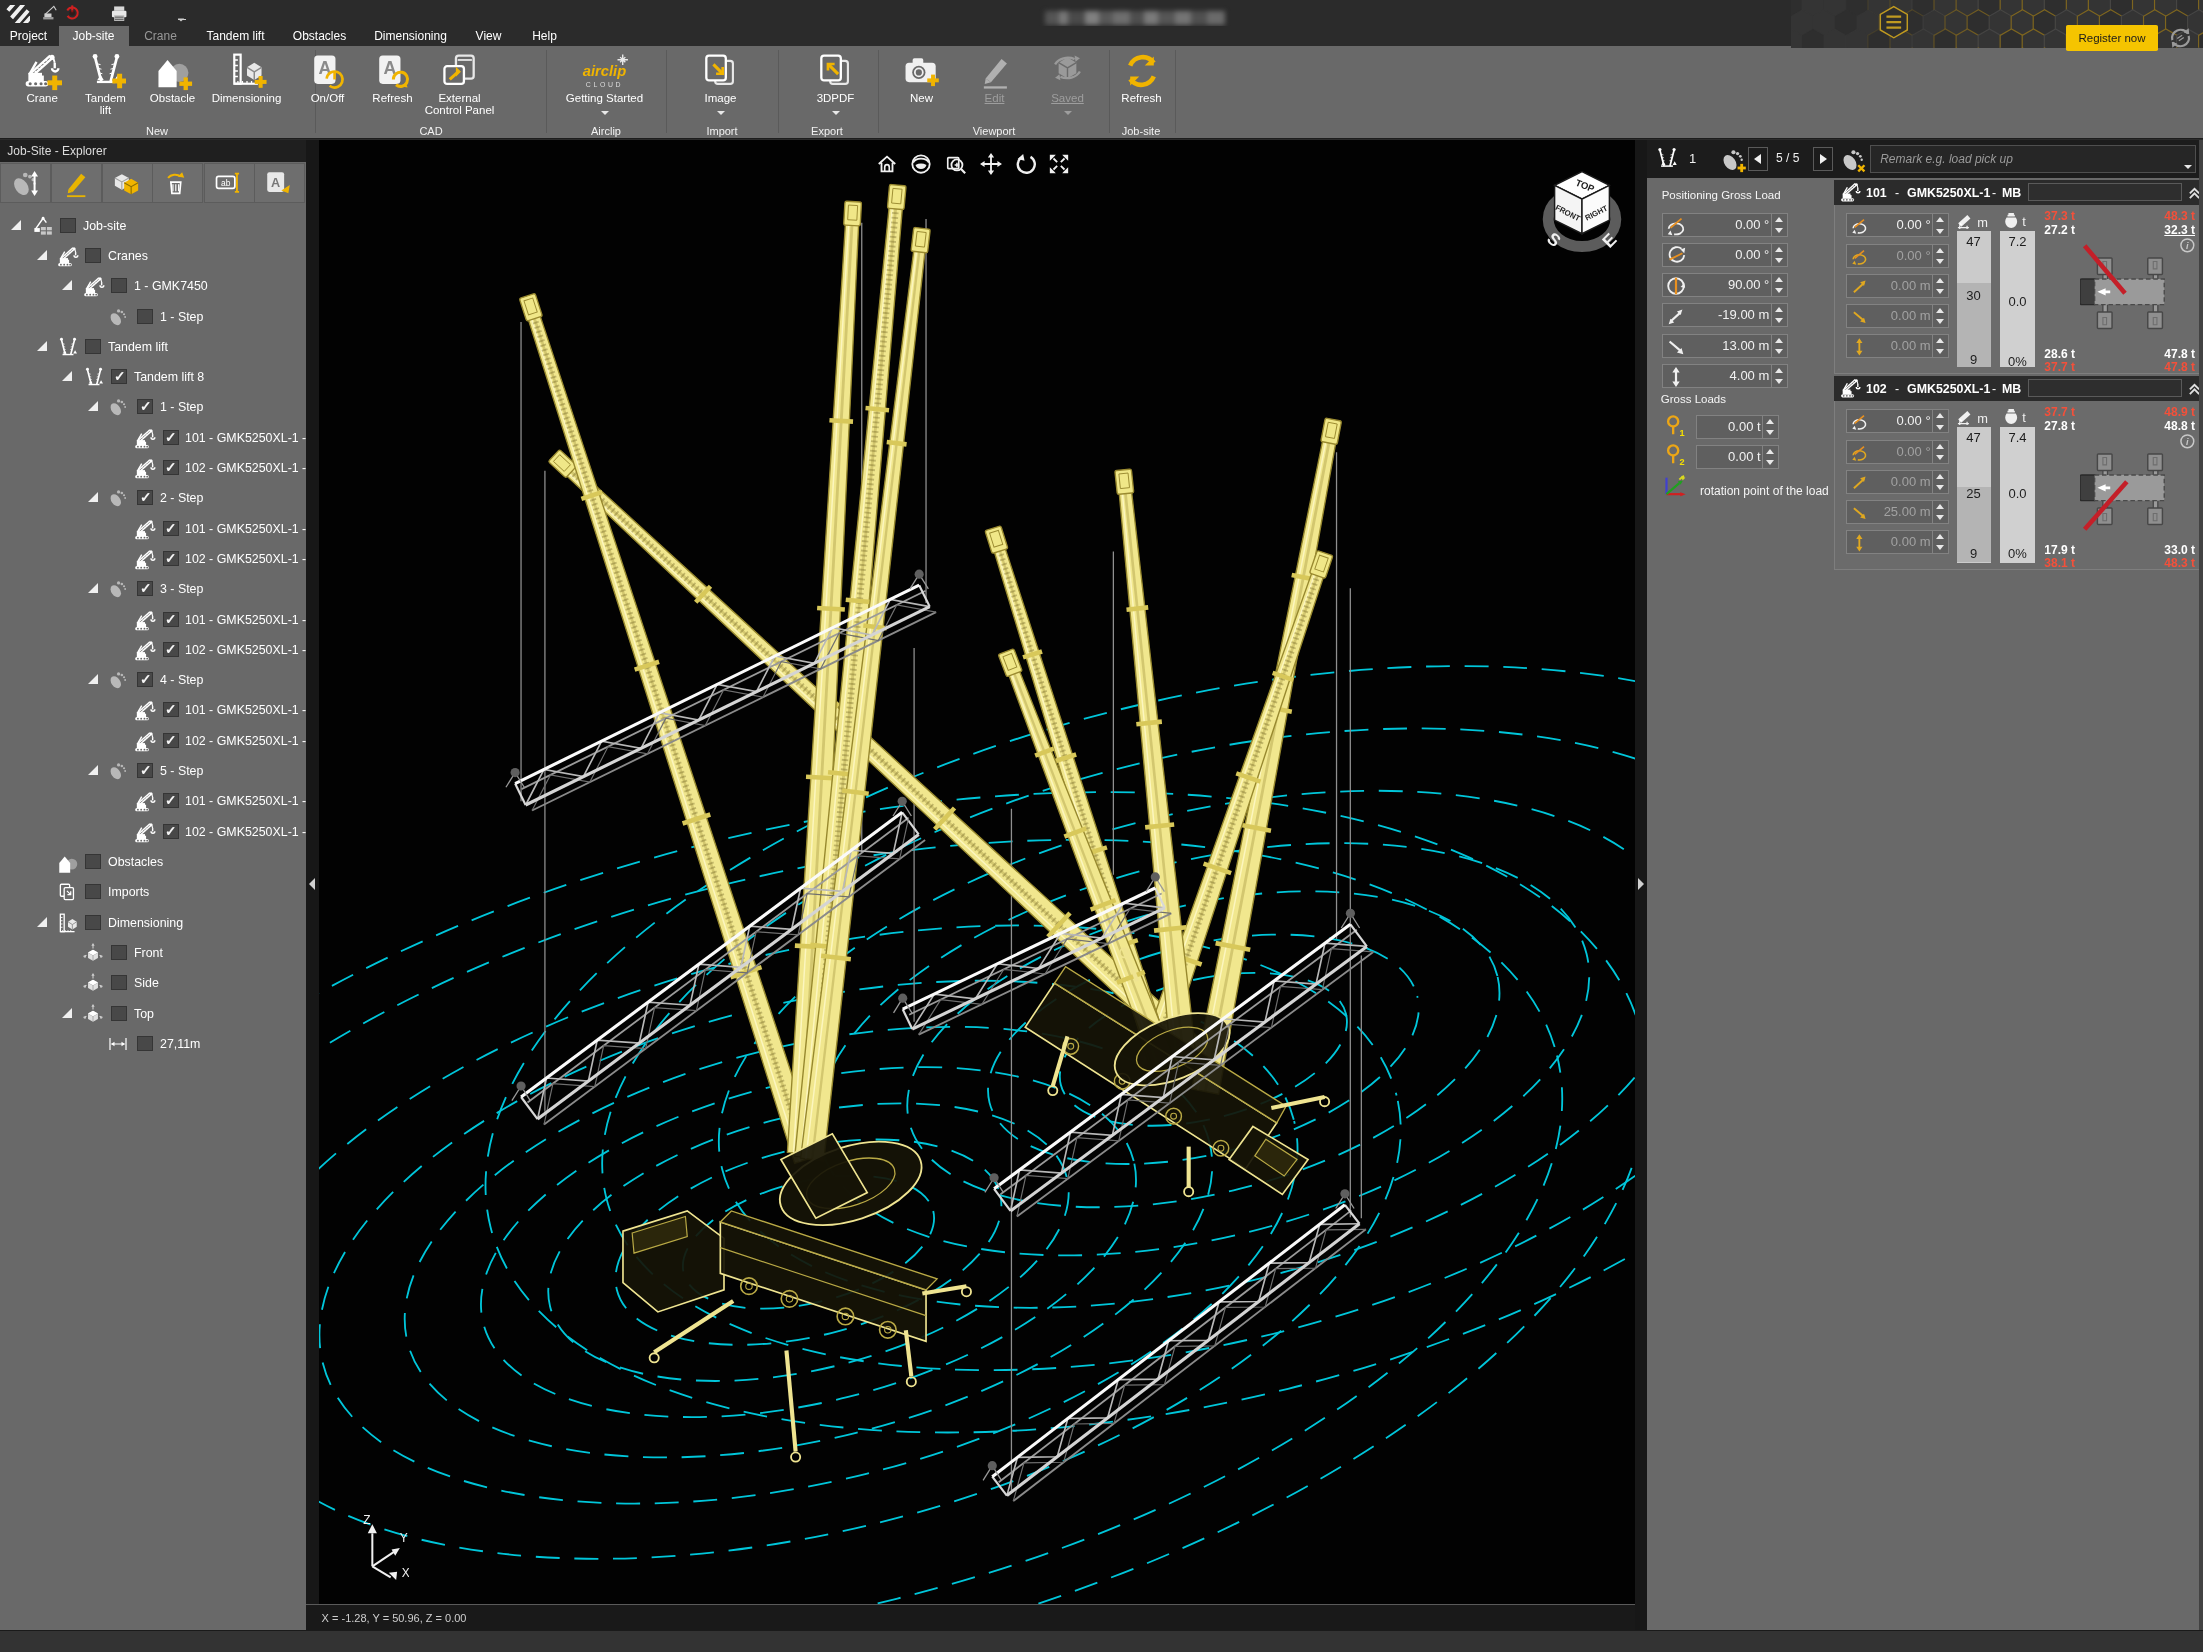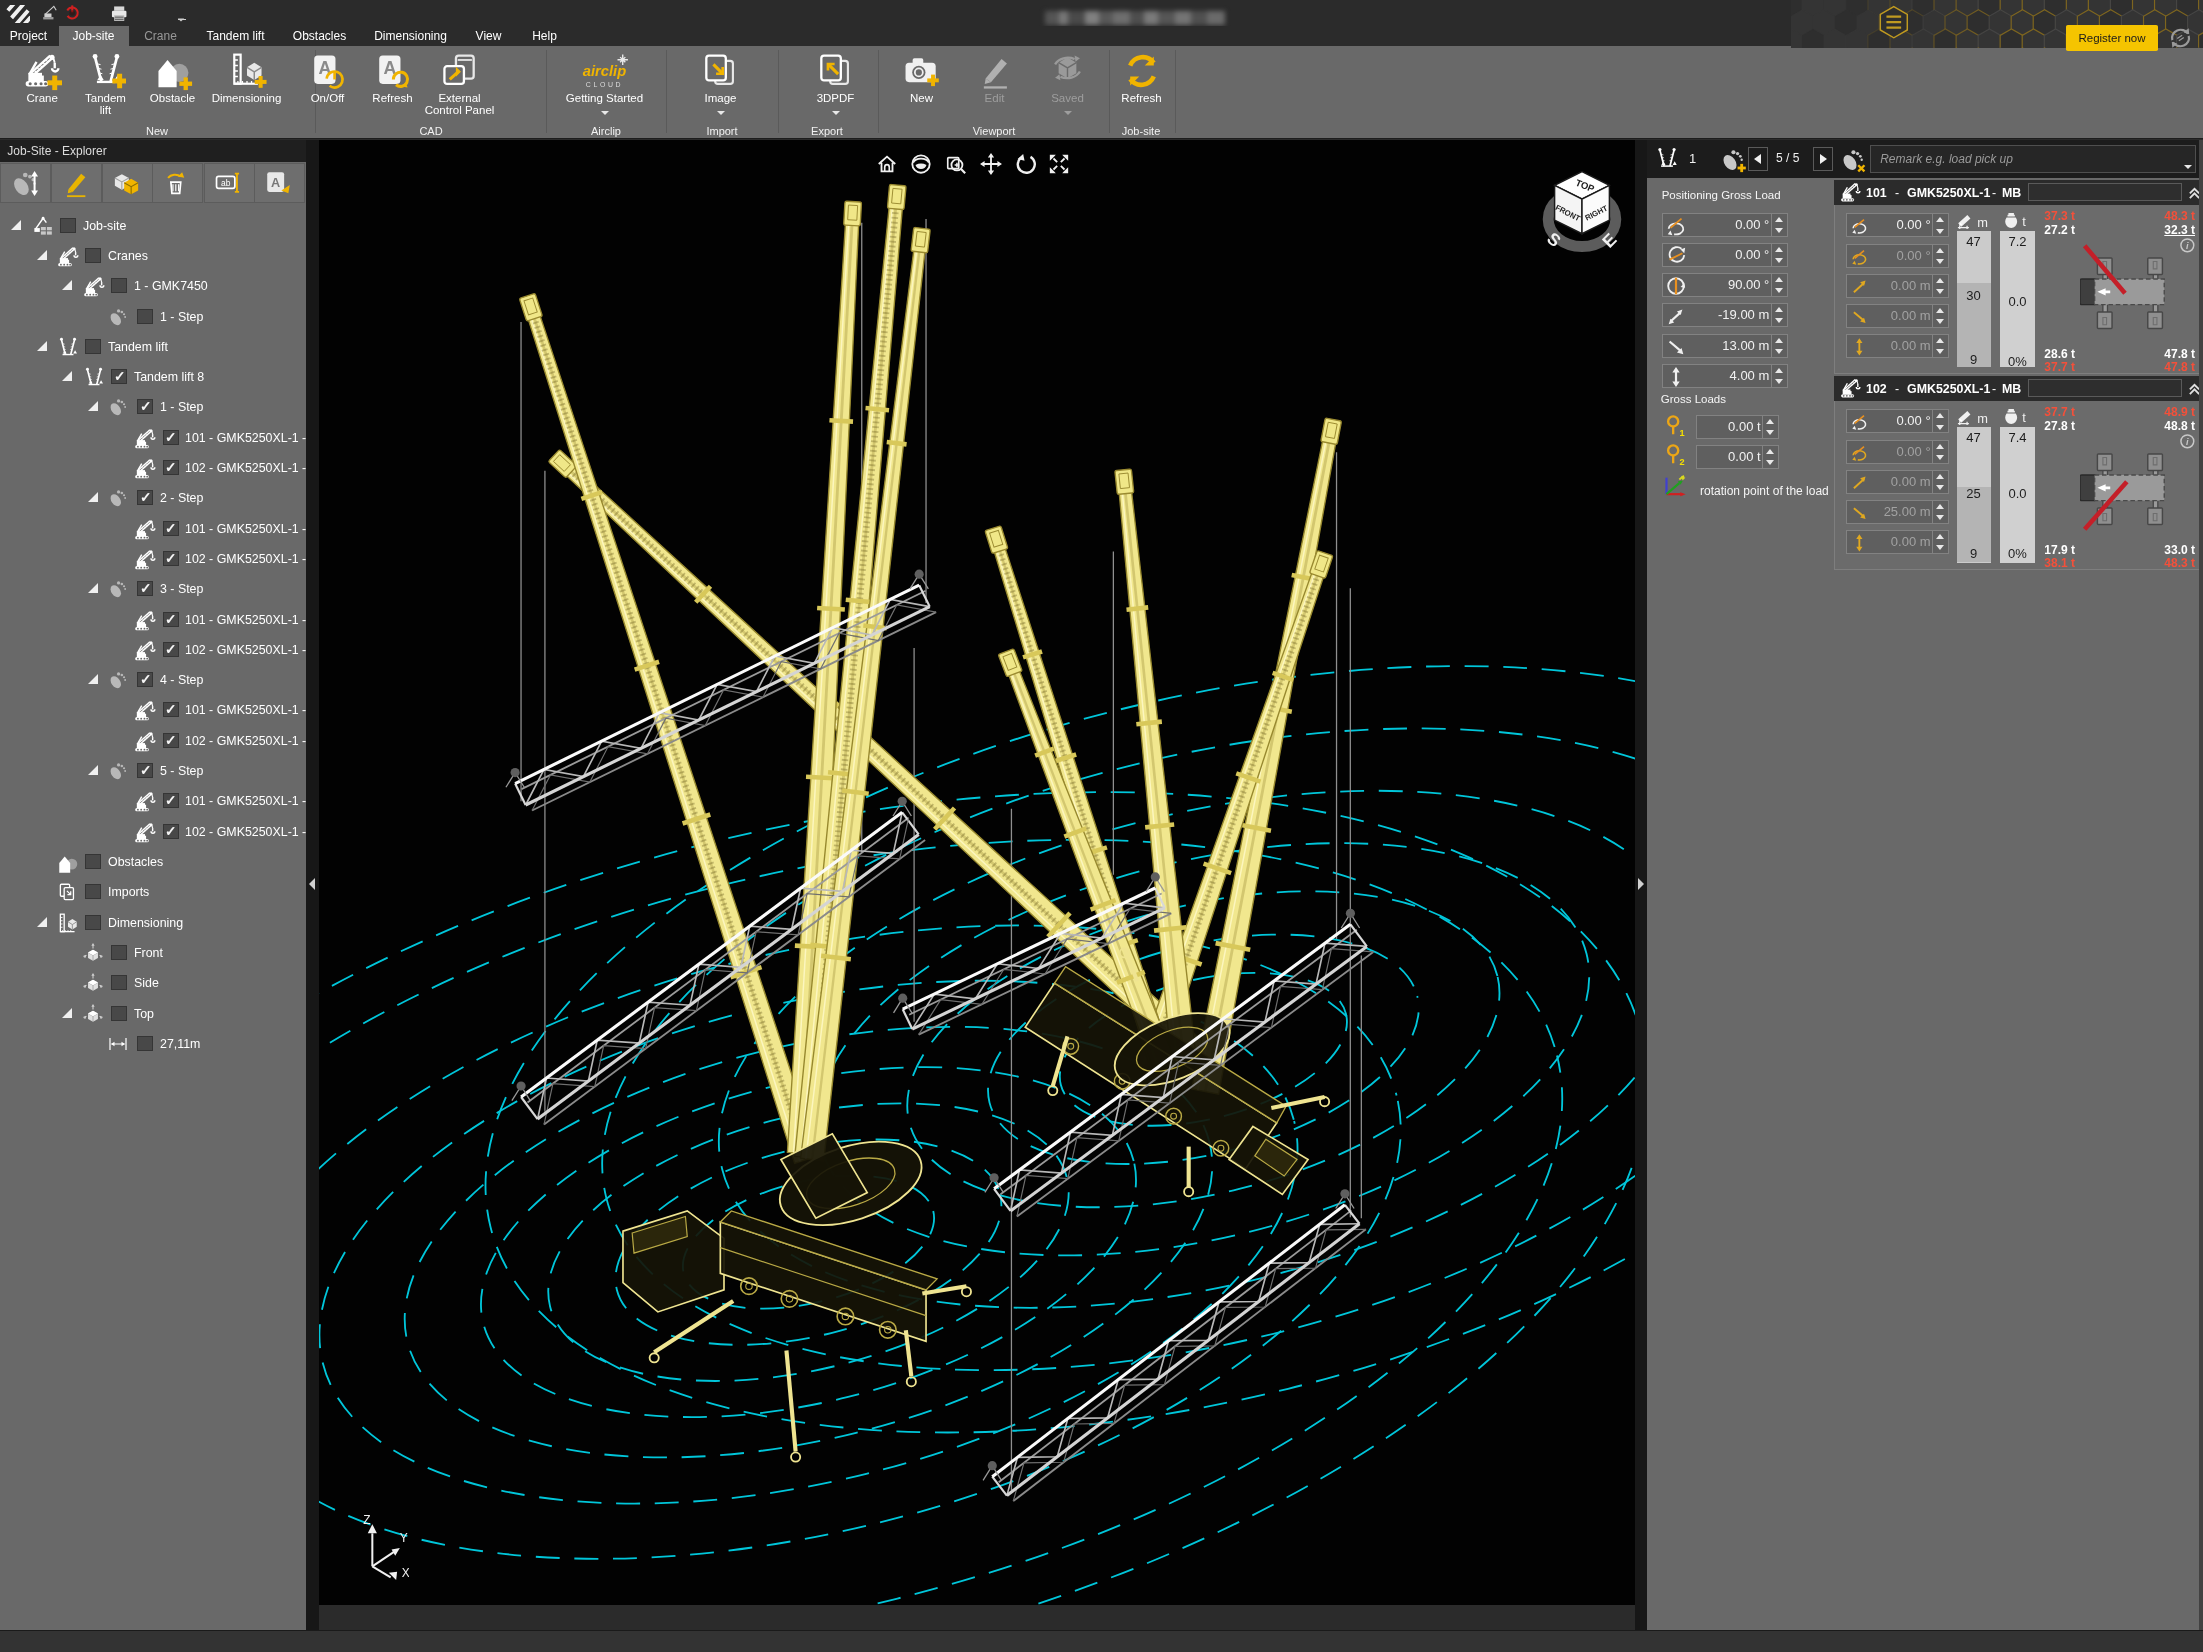--- a/index.html
+++ b/index.html
@@ -7,21 +7,21 @@
 #win{position:absolute;left:0;top:0;width:2204px;height:1653px;background:#2b2b2b;}
 
 #titlebar{left:0;top:0;width:2204px;height:26px;background:#2b2b2b;}
 #tabs{left:0;top:26px;width:2204px;height:20px;background:#2b2b2b;}
 .tab{position:absolute;top:0;height:20px;line-height:20px;color:#ffffff;font-size:12px;text-align:center;}
 #ribbon{left:0;top:46px;width:2204px;height:93px;background:#696969;border-bottom:0.9px solid #1d1d1d;}
 .rdiv{position:absolute;top:3.7px;height:83px;width:0.9px;background:#5a5a5a;}
 .rlabel{position:absolute;top:79px;height:13px;line-height:13px;color:#f2f2f2;font-size:11px;text-align:center;white-space:nowrap;}
 .ritem{position:absolute;top:3.7px;text-align:center;color:#ffffff;font-size:11.5px;}
 .ritem .lab{line-height:12.4px;white-space:pre-line;}
-.ritem.dis{color:#9e9e9e;}
+.ritem.dis{color:#9e9e9e;text-decoration:underline;}
 .caret{display:inline-block;width:0;height:0;border-left:4.6px solid transparent;border-right:4.6px solid transparent;border-top:4.6px solid #e8e8e8;}
 
 #lpanel{left:0;top:140px;width:306px;height:1490px;background:#696969;}
 #lphead{position:absolute;left:0;top:0;width:306px;height:22px;background:#1f1f1f;color:#dcdcdc;font-size:12px;line-height:22px;padding-left:7.3px;}
 #lptools{position:absolute;left:0;top:22px;width:306px;height:42px;background:#696969;}
 .lbt{position:absolute;top:0.9px;height:40px;border:0.9px solid #5c5c5c;background:#6e6e6e;}
 .trow{position:absolute;height:30px;color:#ffffff;font-size:12.4px;}
 .texp{position:absolute;width:0;height:0;border-left:10px solid transparent;border-bottom:10px solid #f0f0f0;}
 .tcb{position:absolute;width:15.6px;height:15.6px;background:#484848;border:0.9px solid #353535;}
 .tck{position:absolute;color:#f5f5f5;font-size:13.8px;font-weight:bold;line-height:15.6px;}
@@ -1372,20 +1372,21 @@
             <path d="M20 58 L40 70"></path>
           </g>
           <path d="M20 12 l-5 10 h10 z" fill="#f0f0f0"></path>
           <path d="M50 38 l-9 1.5 4 7 z" fill="#f0f0f0"></path>
           <path d="M46 73 l-8 -8 9 -1 z" fill="#f0f0f0"></path>
           <text x="10" y="12" font-size="13" fill="#f0f0f0">Z</text>
           <text x="50" y="32" font-size="13" fill="#f0f0f0">Y</text>
           <text x="52" y="70" font-size="13" fill="#f0f0f0">X</text>
         </svg></div>
     </div>
+    <div id="vstatus" class="abs">X = -1.28, Y = 50.96, Z = 0.00</div>
     <div id="bottomstrip" class="abs"></div>
     <div id="rpanel" class="abs">
       <div id="rtop">
         <div class="abs" style="left:7.3px;top:6.4px;"><svg width="26" height="26" viewBox="0 0 44 44">
             <g stroke="#ffffff" fill="none" stroke-width="3">
               <path d="M17 34 L10 7 M27 34 L34 7"></path>
             </g>
             <g stroke="#ffffff" stroke-width="1.1">
               <path d="M12 14 l4 1 M13 19 l4 1 M14 24 l4 1 M32 14 l-4 1 M31 19 l-4 1 M30 24 l-4 1"></path>
             </g>

